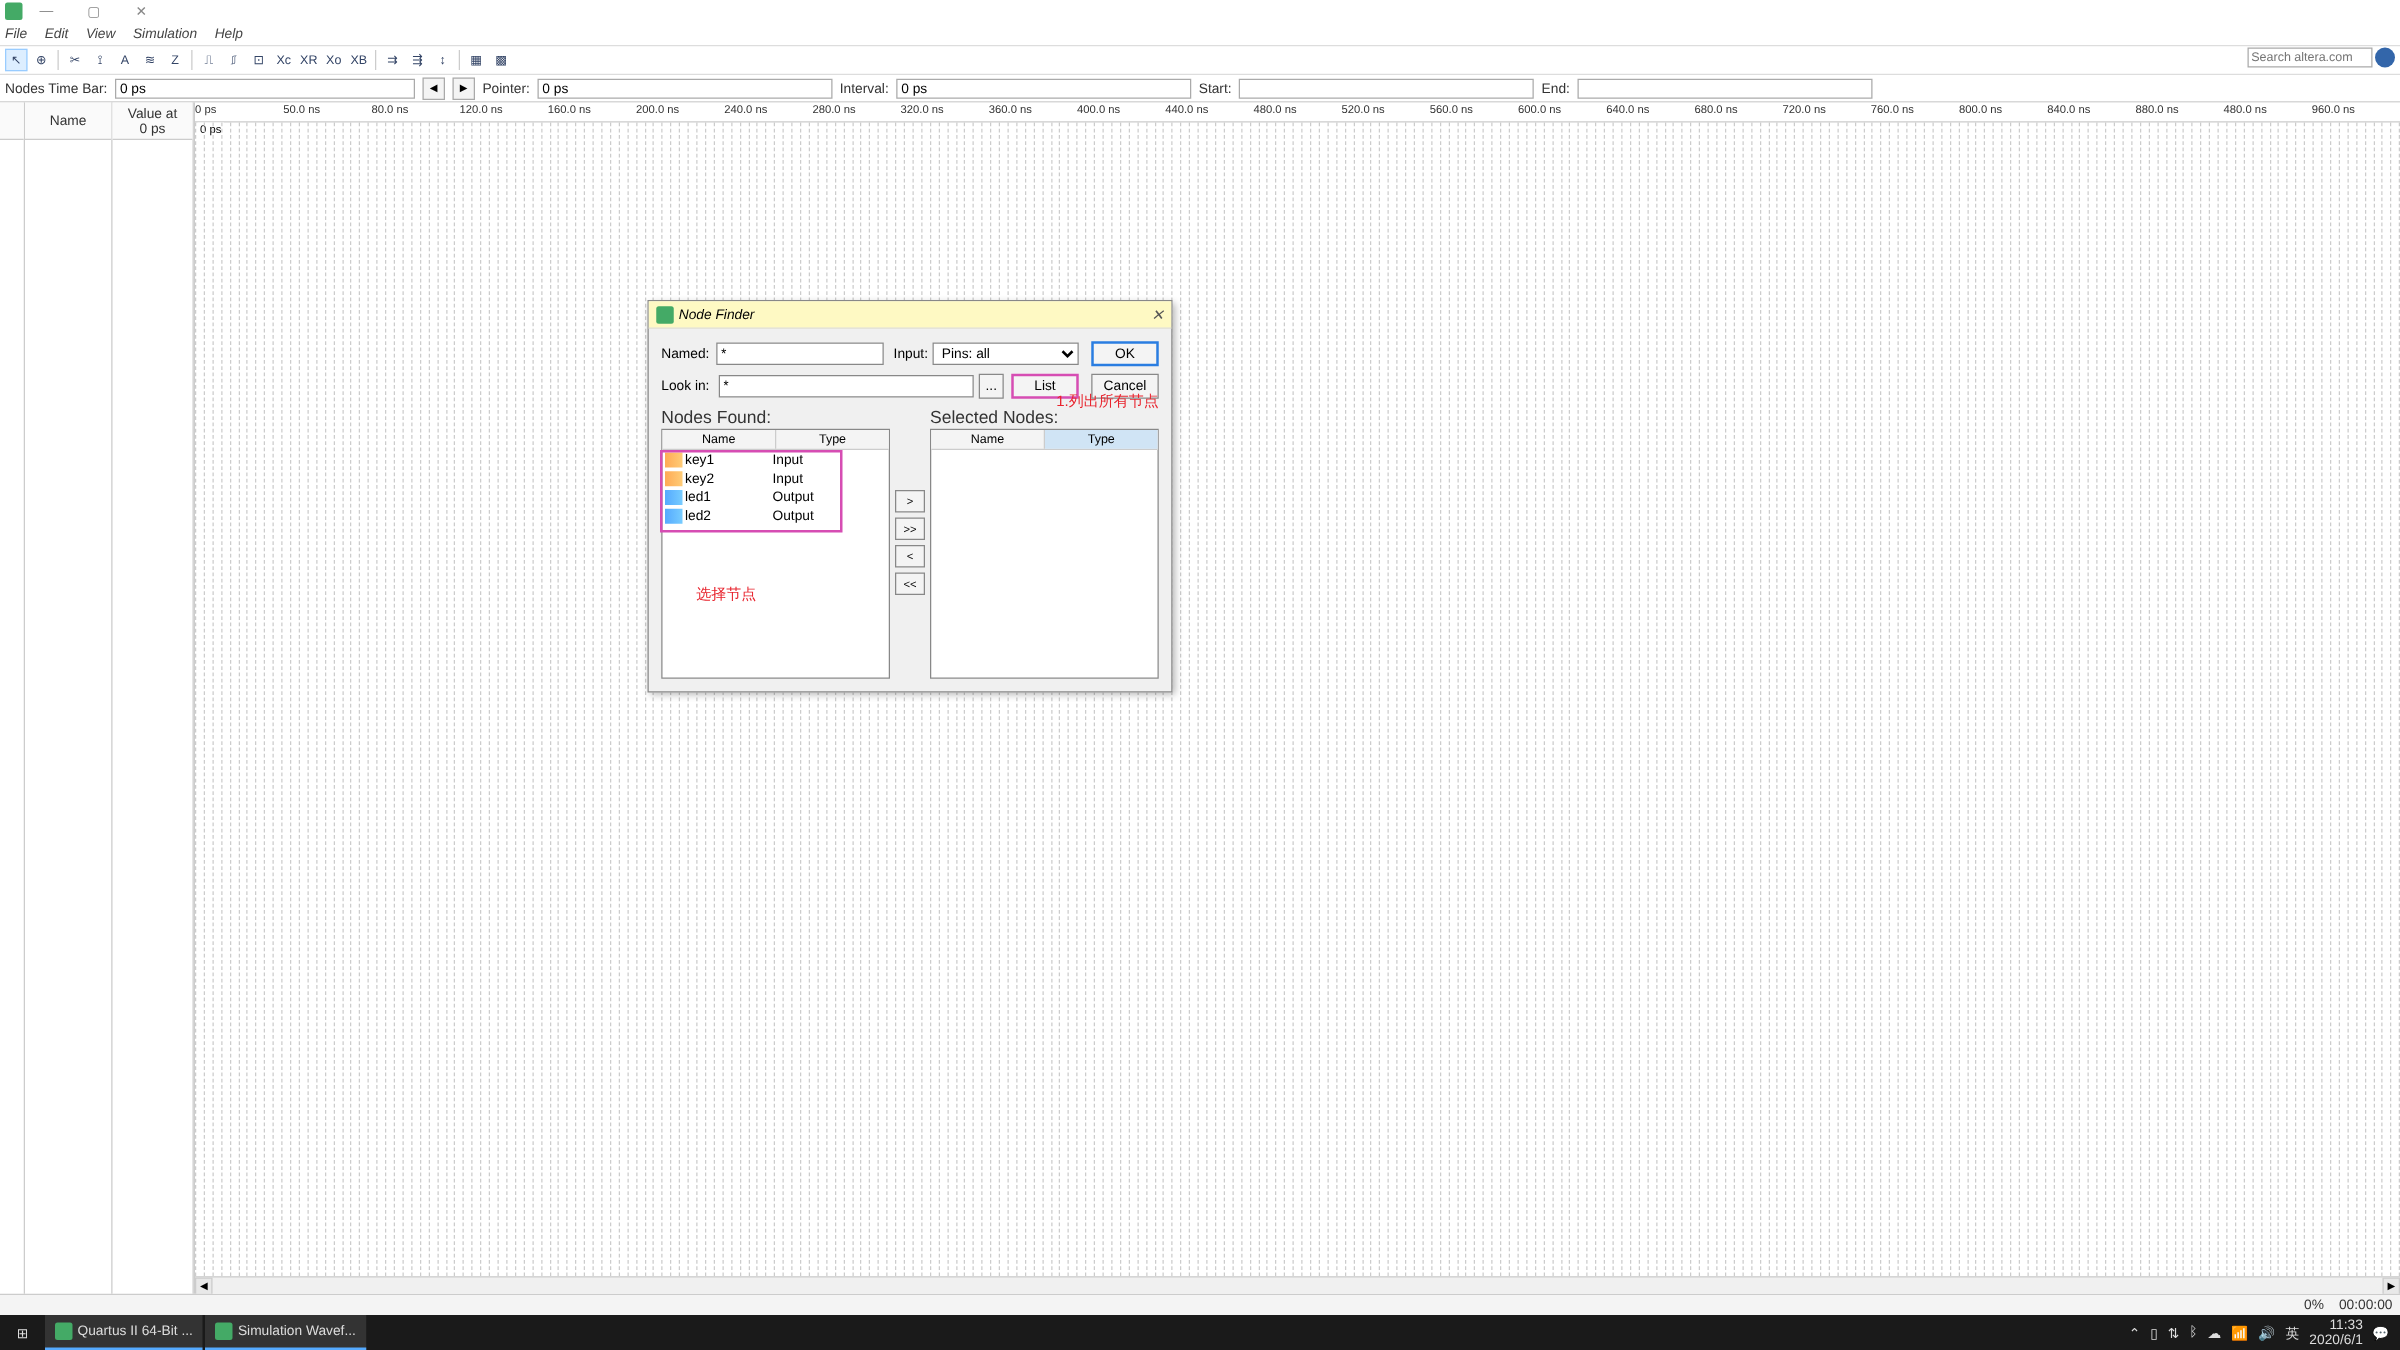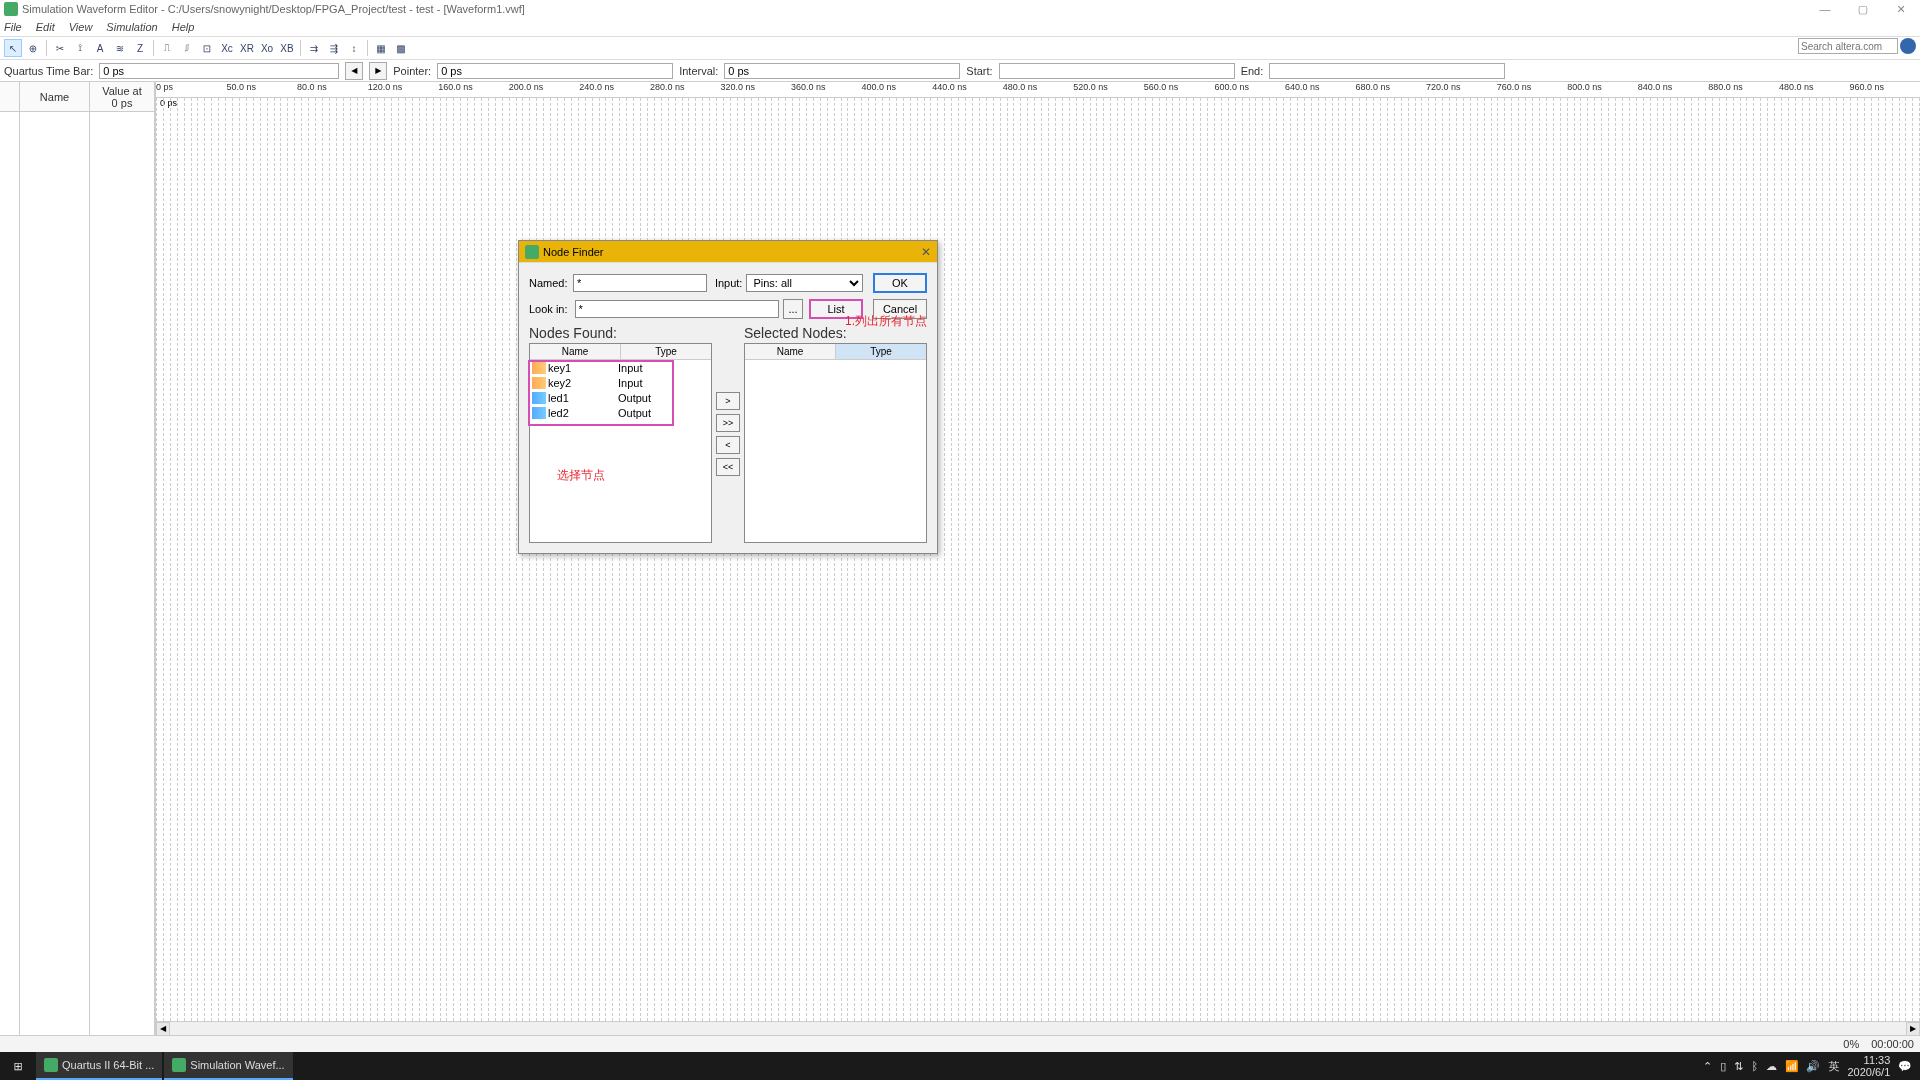--- a/index.html
+++ b/index.html
@@ -37,21 +37,21 @@
 .statusbar { height: 16px; background: #f4f4f4; display: flex; align-items: center; justify-content: flex-end; padding: 0 6px; color: #333; }
 .statusbar span { margin-left: 12px; }
 .taskbar { position: absolute; bottom: 0; left: 0; right: 0; height: 28px; background: #1a1a1a; display: flex; align-items: center; color: #ddd; }
 .taskbar .start { width: 36px; height: 28px; display: flex; align-items: center; justify-content: center; }
 .taskbar .task { height: 28px; padding: 0 8px; display: flex; align-items: center; gap: 4px; background: #333; border-bottom: 2px solid #5af; margin-right: 2px; }
 .taskbar .task .ticon { width: 14px; height: 14px; background: #4a6; border-radius: 2px; }
 .taskbar .tray { margin-left: auto; display: flex; align-items: center; gap: 8px; padding: 0 8px; }
 .taskbar .clock { text-align: right; line-height: 12px; font-size: 10px; }
 
 .dialog { position: absolute; left: 518px; top: 240px; width: 420px; background: #f0f0f0; border: 1px solid #888; box-shadow: 2px 2px 6px rgba(0,0,0,0.3); }
-.dtitle { height: 22px; background: #eab308; display: flex; align-items: center; padding: 0 6px; border-bottom: 1px solid #ddd; }
+.dtitle { height: 22px; background: #fef9c3; display: flex; align-items: center; padding: 0 6px; border-bottom: 1px solid #ddd; font-style: italic; }
 .dtitle .icon { width: 14px; height: 14px; background: #4a6; border-radius: 2px; margin-right: 4px; }
 .dtitle .x { margin-left: auto; font-size: 12px; color: #555; cursor: default; }
 .dbody { padding: 10px; }
 .drow { display: flex; align-items: center; margin-bottom: 6px; gap: 4px; }
 .drow label { width: 44px; text-align: left; }
 .drow input[type=text] { height: 18px; border: 1px solid #888; padding: 0 3px; background: #fff; }
 .drow select { height: 18px; border: 1px solid #888; background: #fff; padding: 0 2px; }
 .dbtn { height: 20px; border: 1px solid #888; background: #f4f4f4; padding: 0 8px; cursor: default; min-width: 54px; }
 .dbtn.primary { border: 2px solid #2a7de1; }
 .dbtn.highlight { border: 2px solid #d64db3; }
@@ -71,21 +71,20 @@
 .transfer { display: flex; flex-direction: column; gap: 4px; justify-content: center; }
 .transfer button { width: 24px; height: 18px; border: 1px solid #888; background: #f4f4f4; font-size: 9px; }
 .annot { position: absolute; color: #e8252f; font-size: 12px; font-family: Liberation Sans, sans-serif; }
 .nodes-highlight { position: absolute; border: 2px solid #d64db3; pointer-events: none; }
 </style>
 </head>
 <body>
 
 <div class="titlebar">
   <div class="icon"></div>
-  <div class="title">Simulation Waveform Editor - C:/Users/snowynight/Desktop/FPGA_Project/test - test - [Waveform1.vwf]</div>
   <div class="wbtns">
     <span>—</span>
     <span>▢</span>
     <span>✕</span>
   </div>
 </div>
 
 <div class="menubar">
   <span>File</span>
   <span>Edit</span>
@@ -118,21 +117,21 @@
   <div class="sep"></div>
   <div class="tbtn">▦</div>
   <div class="tbtn">▩</div>
   <div class="searchbar">
     <input type="text" placeholder="Search altera.com" style="">
     <div class="go"></div>
   </div>
 </div>
 
 <div class="timebar">
-  <label>Quartus Time Bar:</label>
+  <label>Nodes Time Bar:</label>
   <input type="text" style="width: 240px;" value="0 ps">
   <div class="navbtn">◀</div>
   <div class="navbtn">▶</div>
   <label>Pointer:</label>
   <input type="text" style="width: 236px;" value="0 ps">
   <label>Interval:</label>
   <input type="text" style="width: 236px;" value="0 ps">
   <label>Start:</label>
   <input type="text" style="width: 236px;" value="">
   <label>End:</label>

